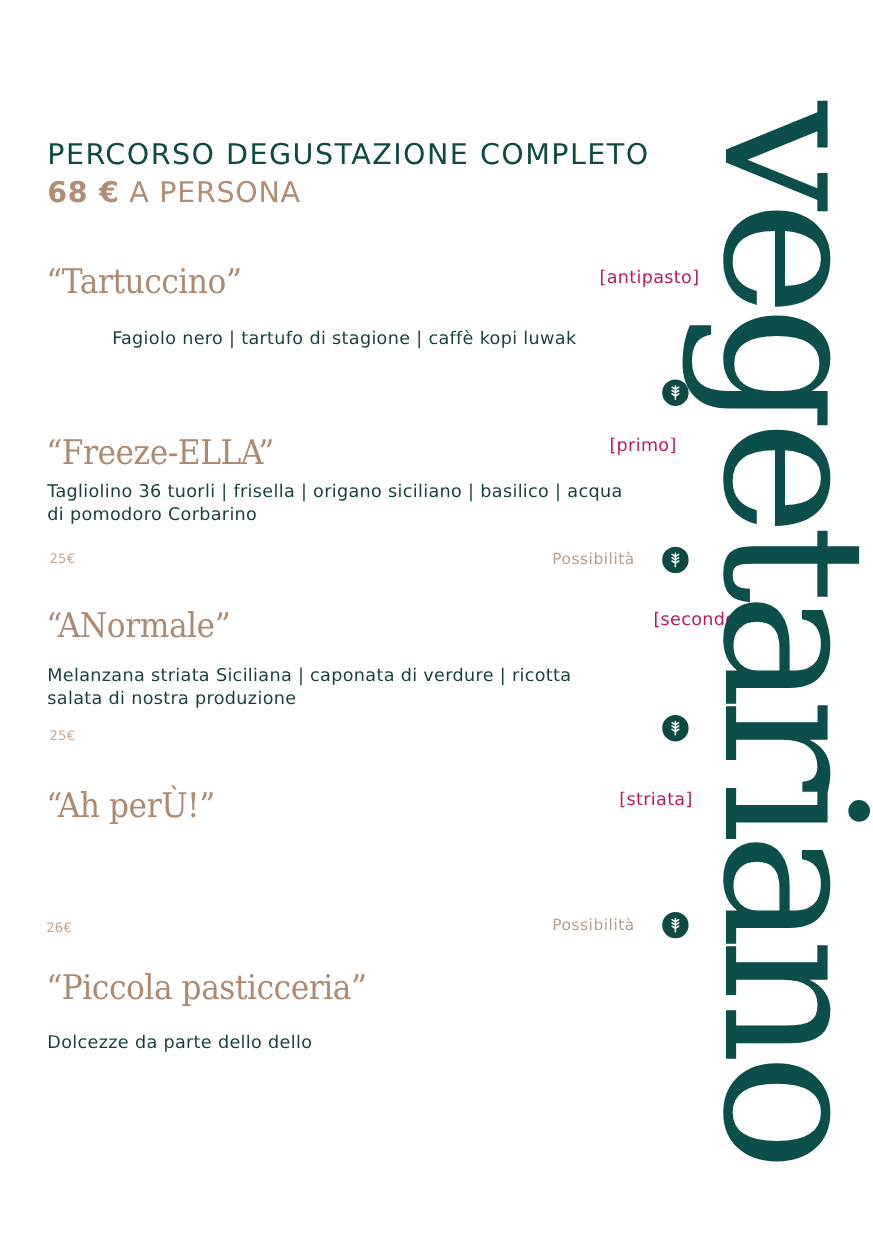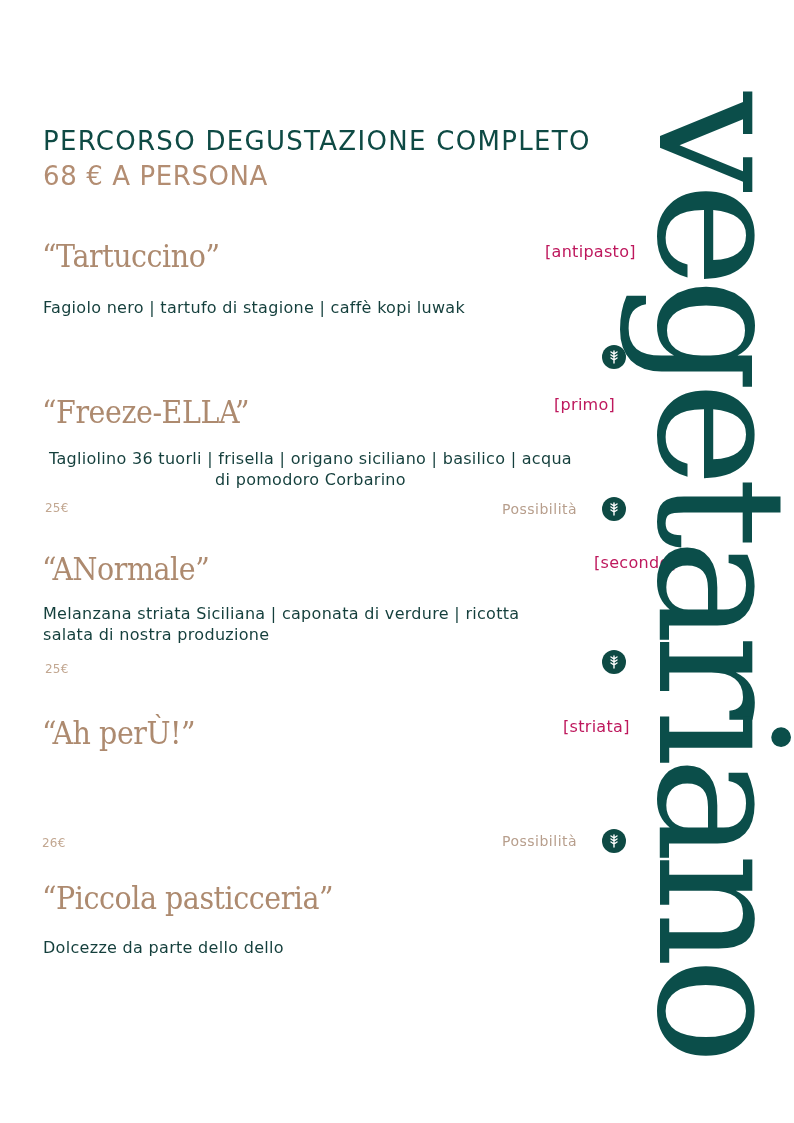--- a/index.html
+++ b/index.html
@@ -14,21 +14,21 @@
       position: absolute; left: 43px; top: 124px;
       font-family: "DejaVu Sans", sans-serif;
       font-size: 26px; letter-spacing: 1.3px;
       color: #0e4a44; white-space: nowrap; line-height: 34px;
     }
     .price-line {
       position: absolute; left: 43px; top: 159px;
       font-size: 26px; letter-spacing: 0.6px; line-height: 34px;
       color: #b38d72; white-space: nowrap;
     }
-    .price-line .amount { font-weight: normal; }
+    .price-line .amount { font-weight: bold; }
     .price-line .per { font-weight: normal; margin-top: 40px; }
 
     .dish-title {
       position: absolute; left: 42px;
       font-family: "DejaVu Serif", serif;
       font-size: 31px; color: #ad8a6f;
       letter-spacing: -0.5px; white-space: nowrap; line-height: 36px;
       transform: scaleX(0.92); transform-origin: left center;
     }
     .course-tag {
@@ -84,30 +84,30 @@
 
 <div class="page">
 
   <div class="heading">PERCORSO DEGUSTAZIONE COMPLETO</div>
   <div class="price-line">
     <span class="amount">68 €</span><span class="per"> A PERSONA</span>
   </div>
 
   <div class="dish-title" style="top:238px;">“Tartuccino”</div>
   <div class="course-tag" style="left:545px; top:242px;">[antipasto]</div>
-  <div class="dish-desc" style="top:297px;">Fagiolo nero | tartufo di stagione | caffè kopi luwak</div>
+  <div class="dish-desc" style="top:297px;text-align:center;">Fagiolo nero | tartufo di stagione | caffè kopi luwak</div>
   <div class="veg-icon" style="top:345px;">
     <svg viewBox="0 0 16 16">
         <path d="M8 2 L8 14 M8 5 L5 3 M8 5 L11 3 M8 8 L5 6 M8 8 L11 6 M8 11 L5 9 M8 11 L11 9" stroke="#ffffff" stroke-width="1.4" fill="none" stroke-linecap="round"></path>
       </svg>
   </div>
 
   <div class="dish-title" style="top:394px;">“Freeze-ELLA”</div>
   <div class="course-tag" style="left:554px; top:395px;">[primo]</div>
-  <div class="dish-desc" style="top:448px; width:535px;text-align:center;">Tagliolino 36 tuorli | frisella | origano siciliano | basilico | acqua di pomodoro Corbarino</div>
+  <div class="dish-desc" style="top:436px; width:535px;">Tagliolino 36 tuorli | frisella | origano siciliano | basilico | acqua di pomodoro Corbarino</div>
   <div class="dish-price" style="left:45px; top:500px;">25€</div>
   <div class="possibility" style="top:500px;">Possibilità</div>
   <div class="veg-icon" style="top:497px;">
     <svg viewBox="0 0 16 16">
         <path d="M8 2 L8 14 M8 5 L5 3 M8 5 L11 3 M8 8 L5 6 M8 8 L11 6 M8 11 L5 9 M8 11 L11 9" stroke="#ffffff" stroke-width="1.4" fill="none" stroke-linecap="round"></path>
       </svg>
   </div>
 
   <div class="dish-title" style="top:551px;">“ANormale”</div>
   <div class="course-tag" style="left:559px; top:553px;margin-left:35px;">[secondo]</div>

